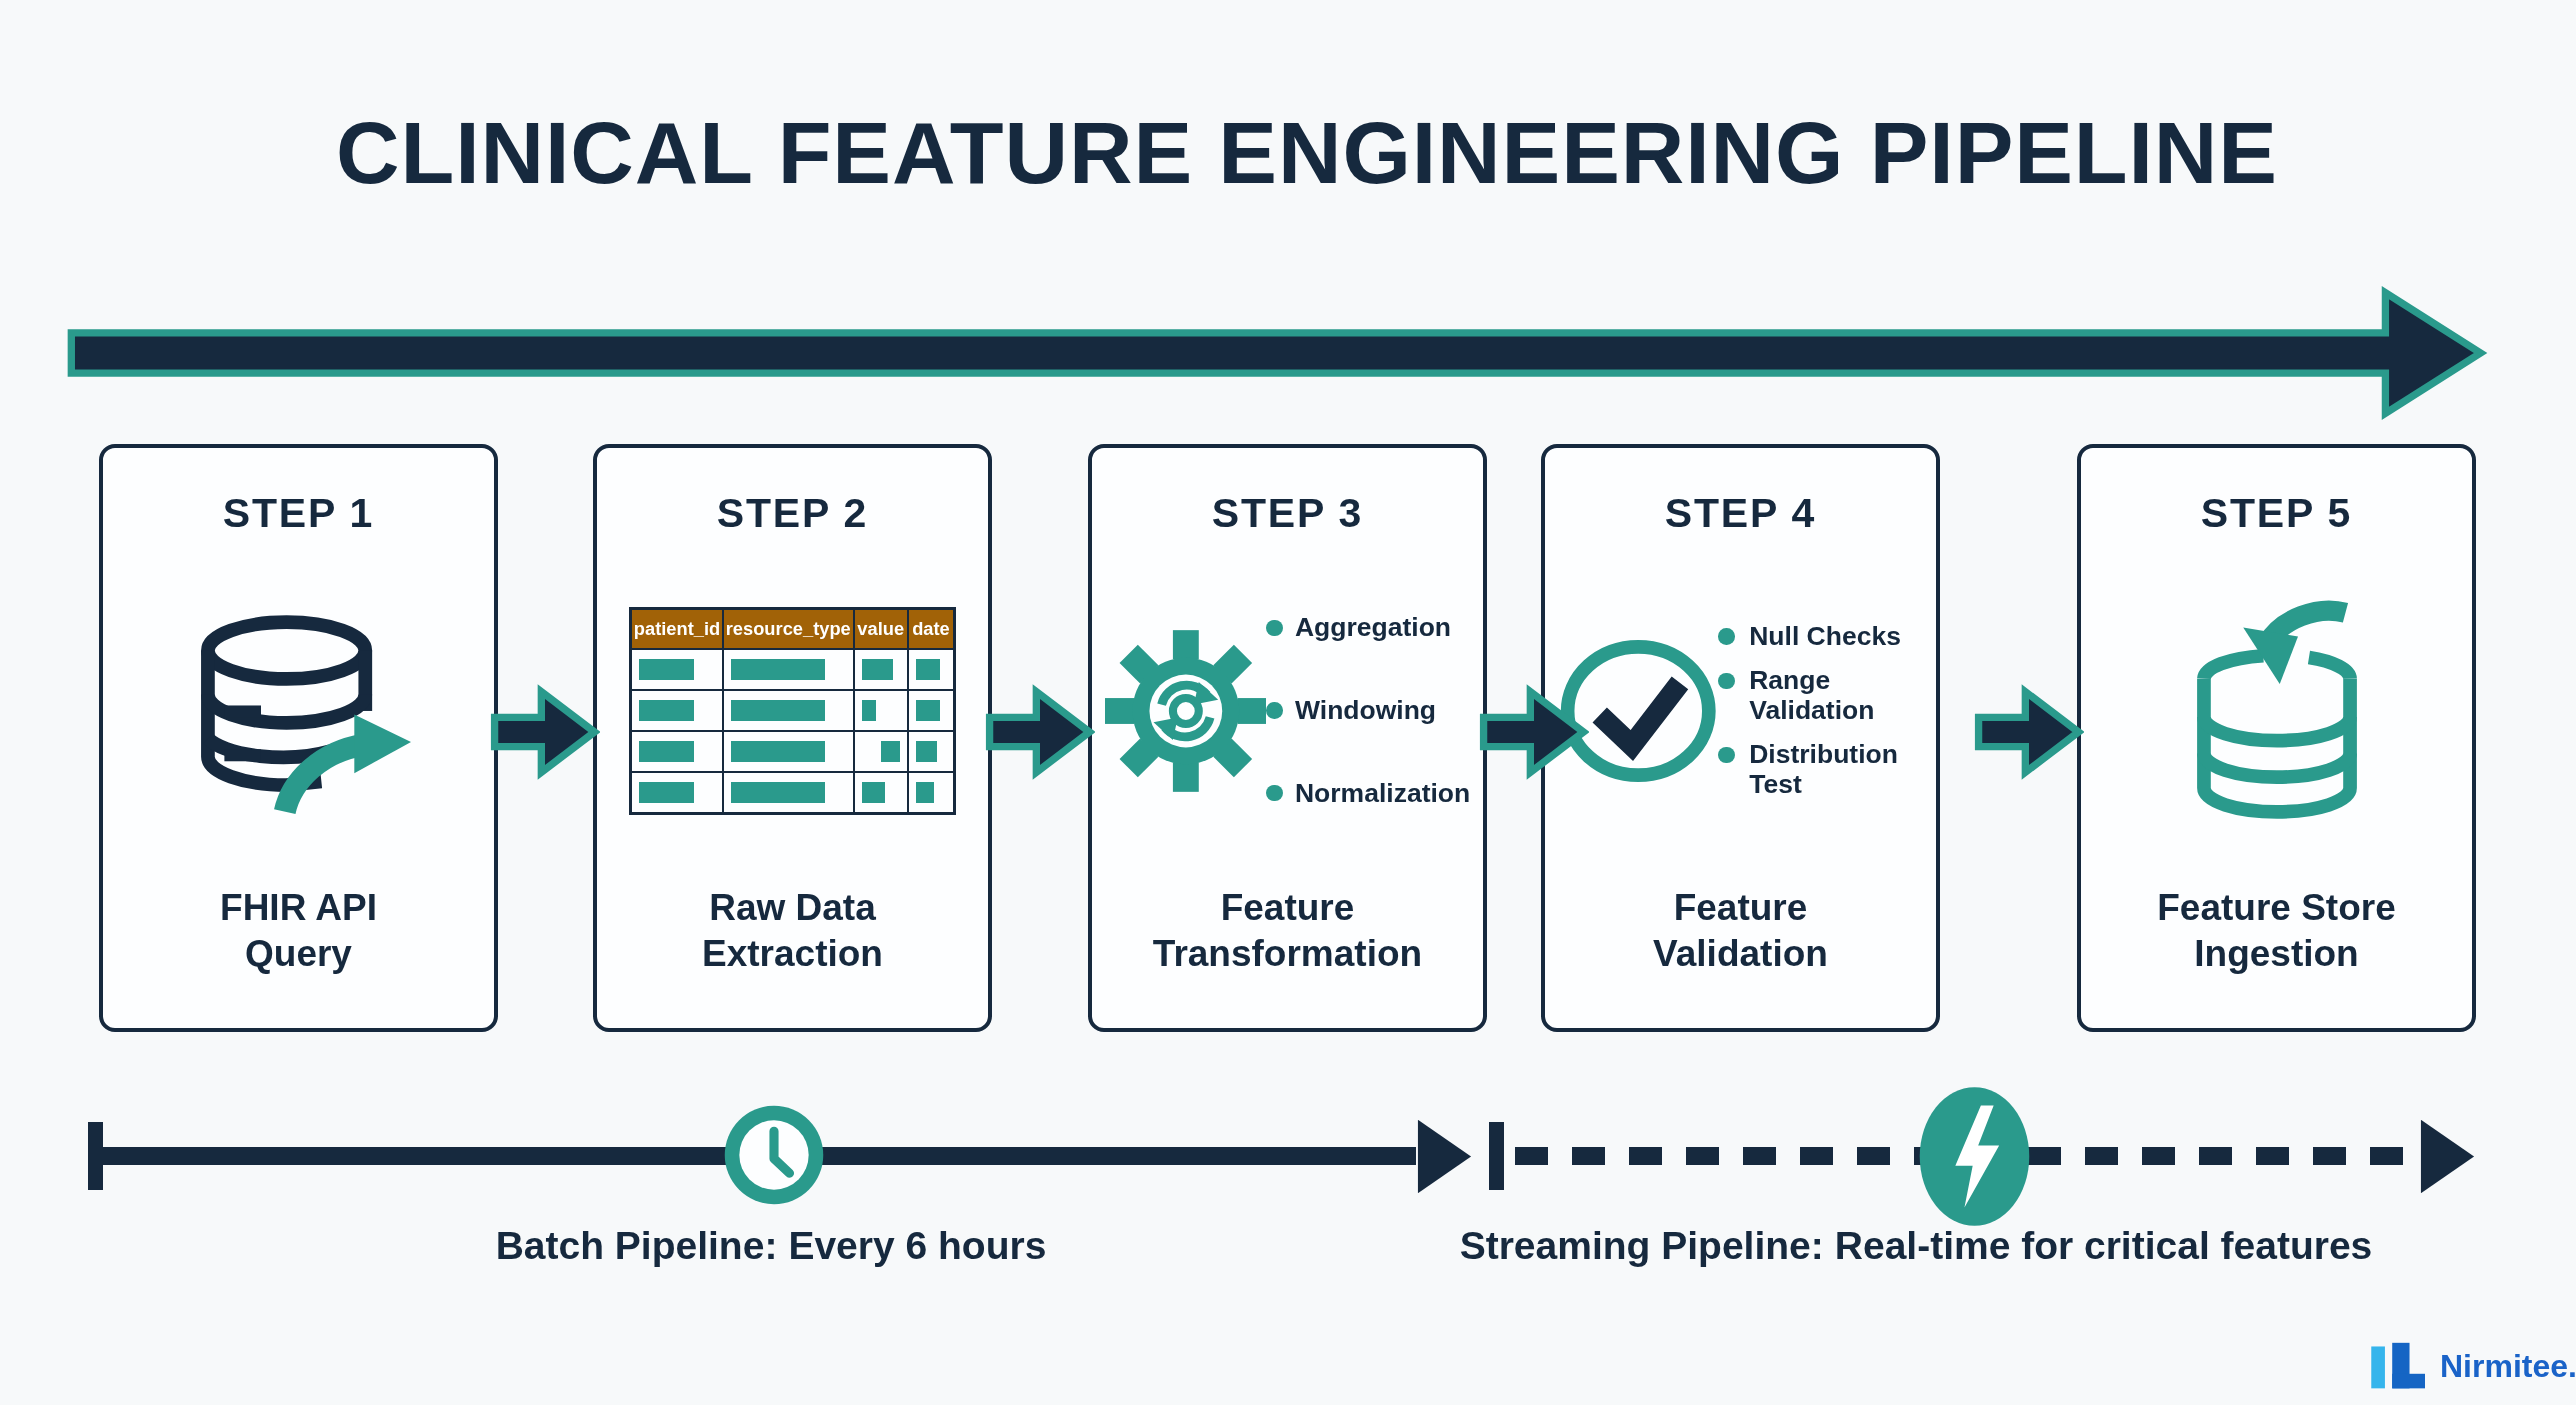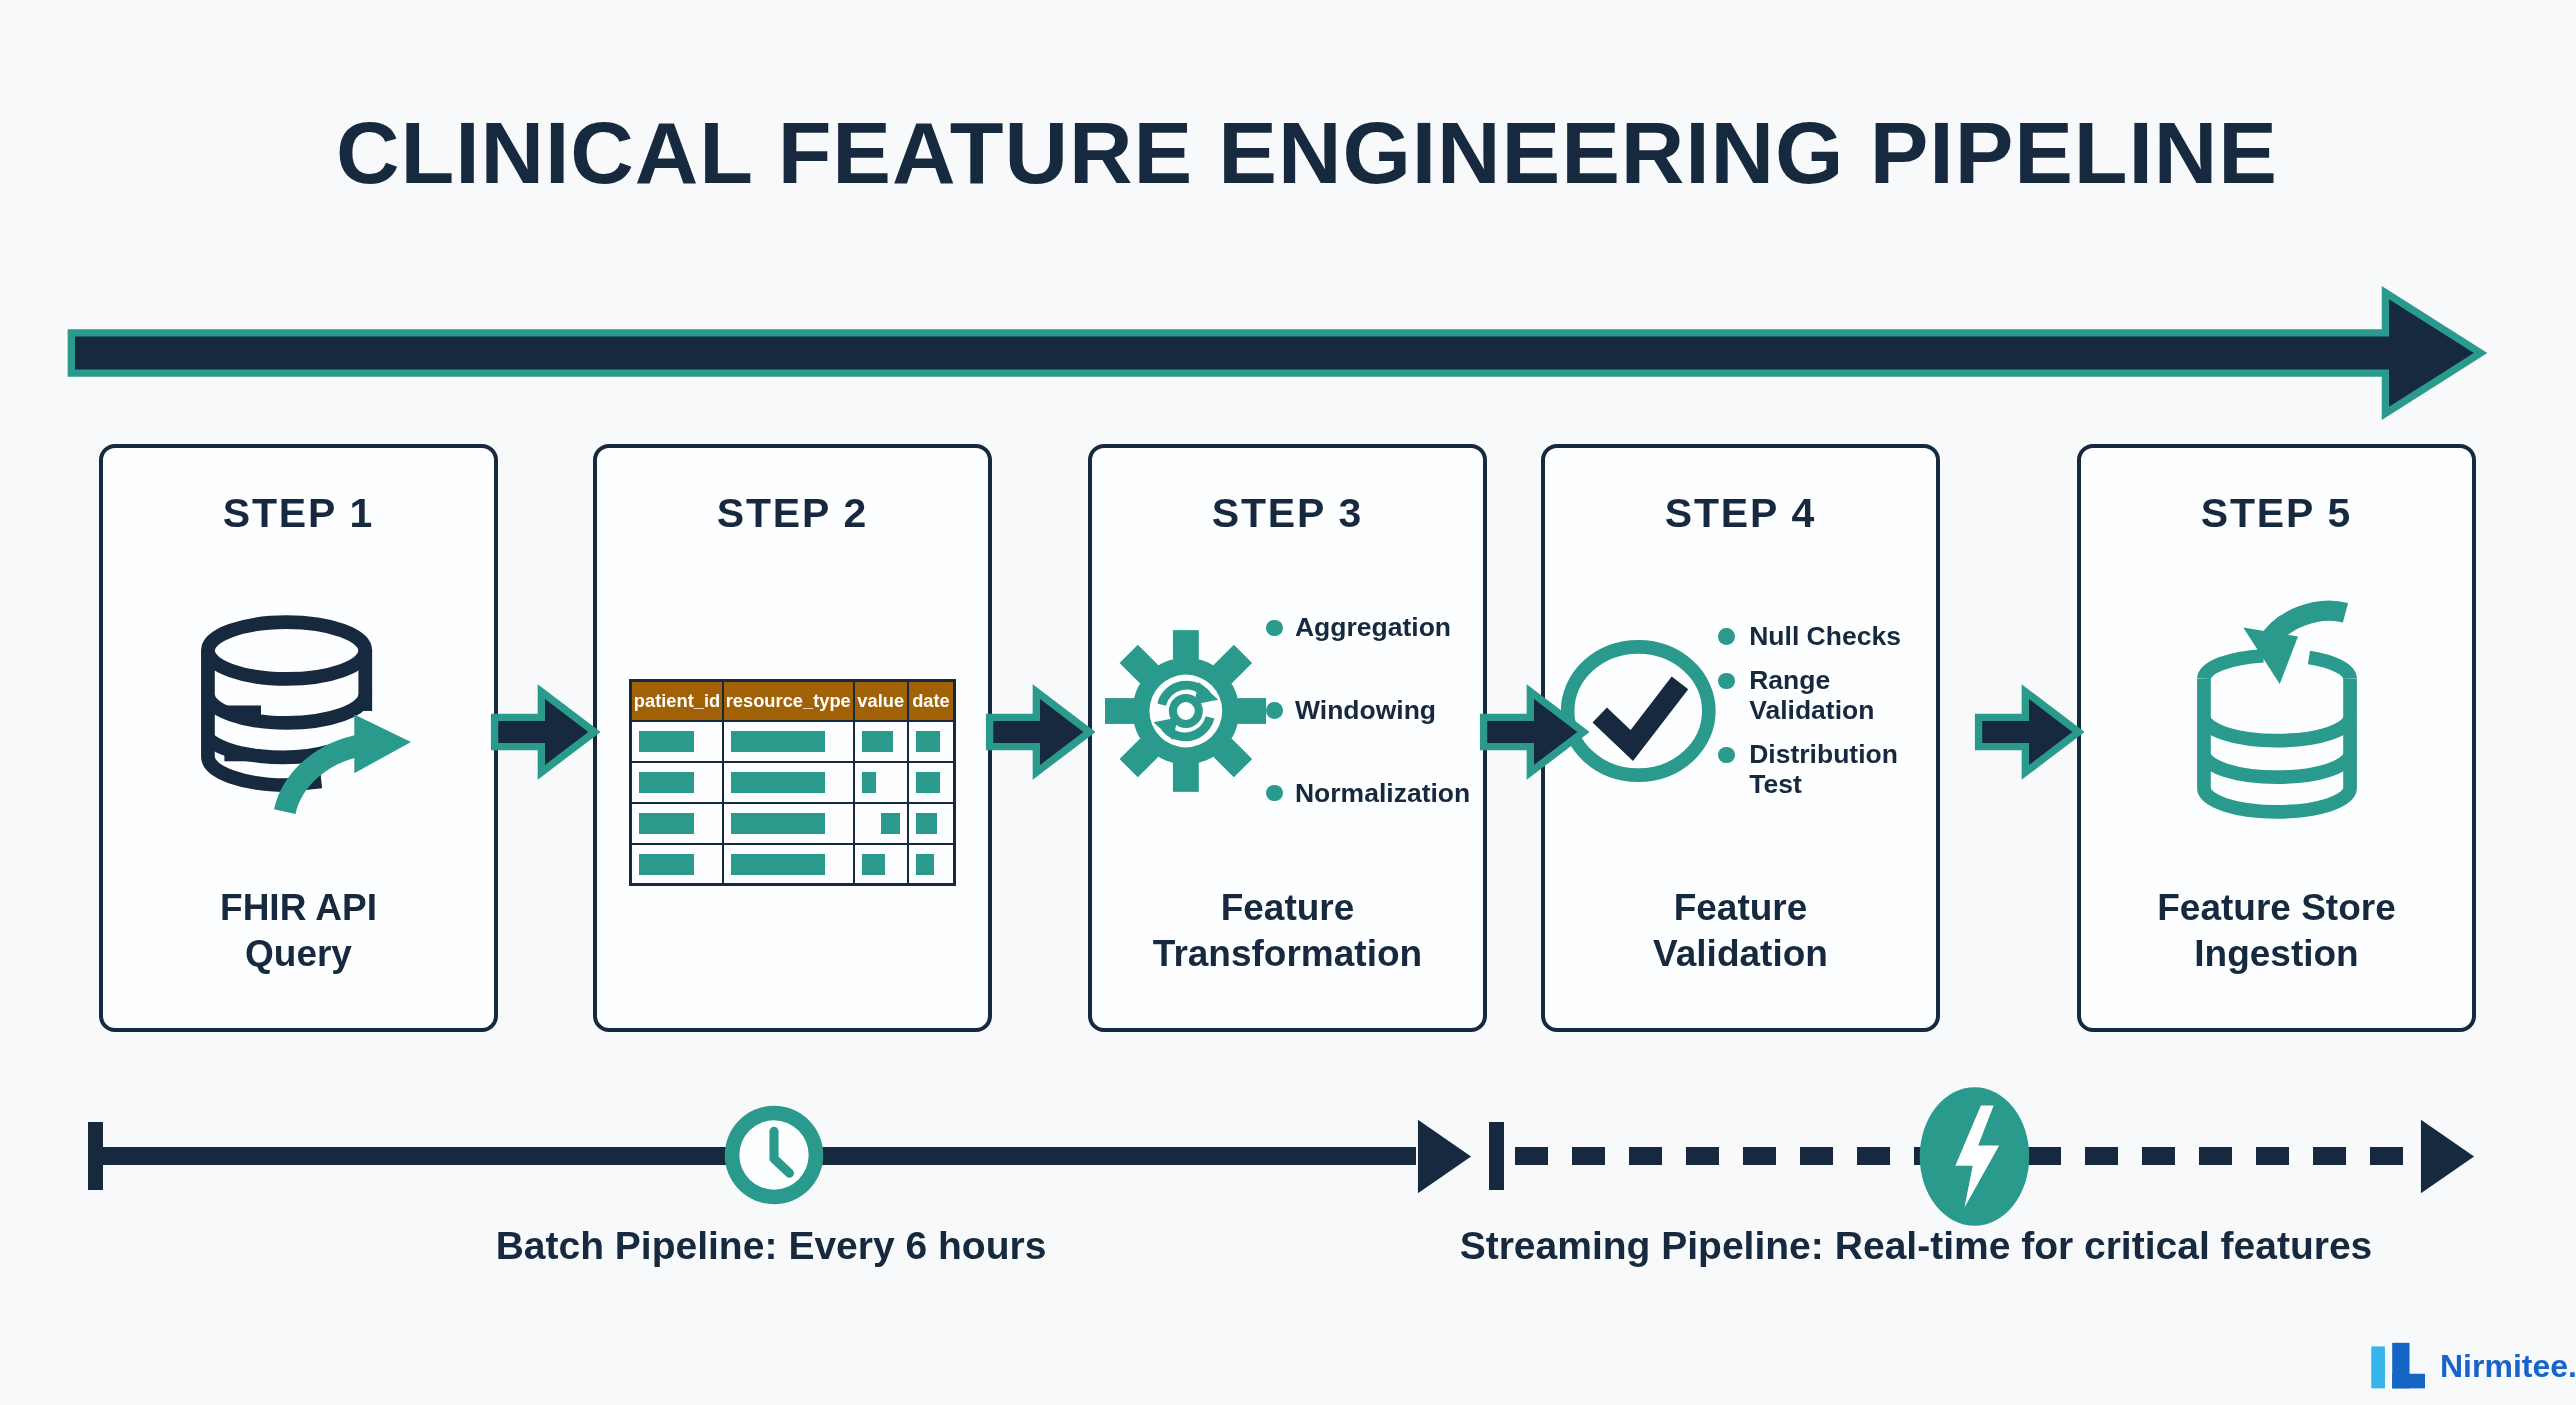--- a/index.html
+++ b/index.html
@@ -161,20 +161,24 @@
             </td>
         <td>
               <div class="bar b60"></div>
             </td>
             <td>
               <div class="bar b60"></div>
             </td>
       </tr>
     </tbody>
       </table>
+  </div>
+  <div class="card-label">
+    <span>Raw Data</span>
+      <span>Extraction</span>
   </div>
 </div>
 
 <div class="card card3">
   <div class="step-title">STEP 3</div>
   <div class="icon-zone split">
     <svg width="170" height="170" viewBox="0 0 200 200">
       <g fill="#2a9a8c">
         <g id="teeth">
           <rect x="84" y="0" width="32" height="36"></rect>

